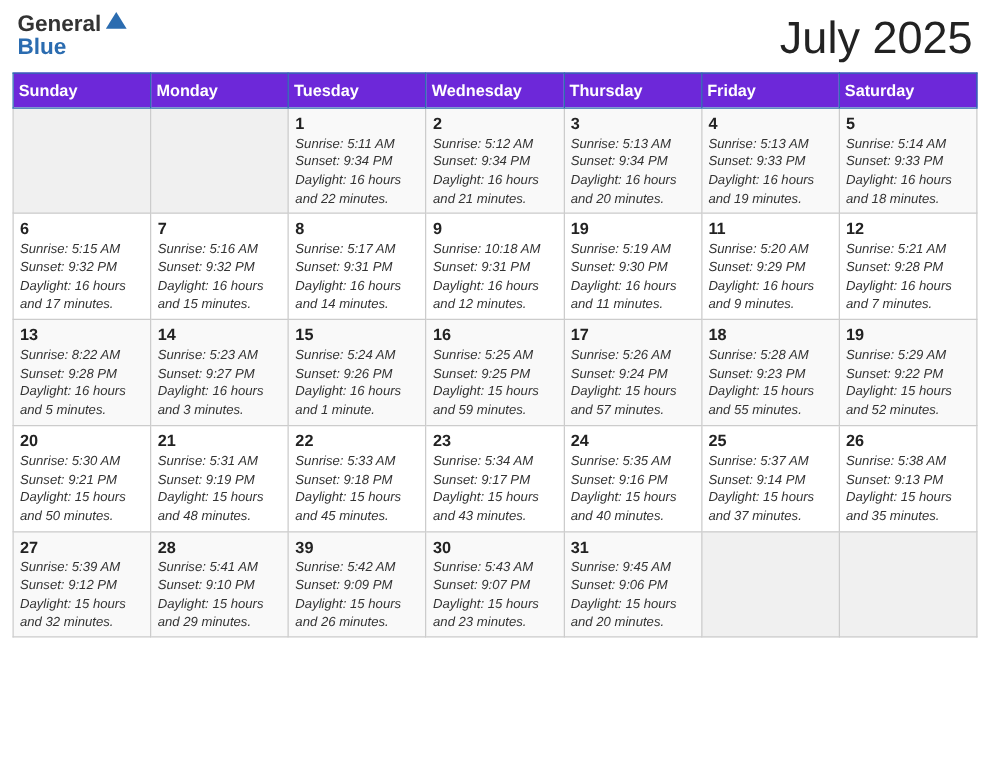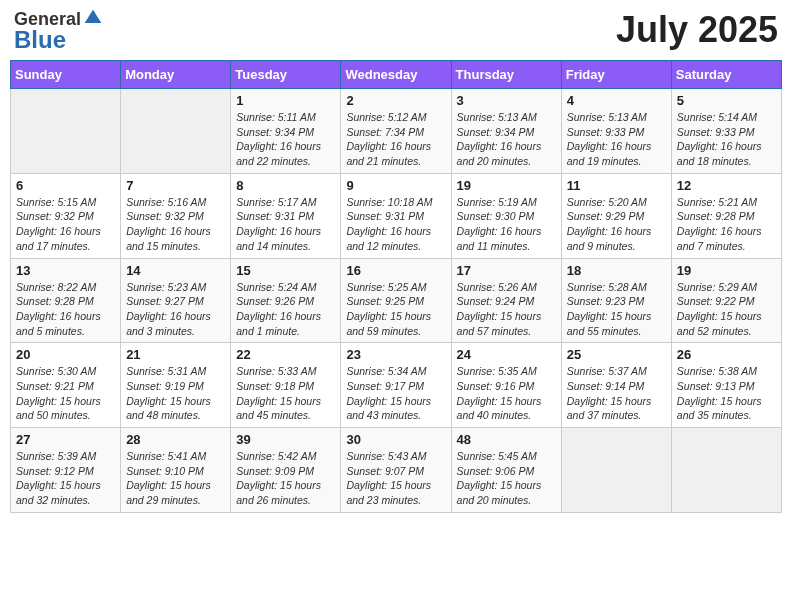--- a/index.html
+++ b/index.html
@@ -22,50 +22,50 @@
       align-items: flex-start;
       gap: 2px;
     }
     .logo-text-general {
       font-size: 18px;
       font-weight: bold;
       color: #333;
       line-height: 1;
     }
     .logo-text-blue {
-      font-size: 24px;
+      font-size: 18px;
       font-weight: bold;
       color: #2b6cb0;
       line-height: 1;
     }
     .logo-icon {
       width: 20px;
       height: 20px;
       margin-top: -2px;
     }
     .title-block {
       text-align: right;
     }
     .month-title {
       font-size: 36px;
-      font-weight: bold;
+      font-weight: normal;
       color: #222;
       line-height: 1.1;
     }
     .location {
       font-size: 16px;
       color: #444;
     }
     .calendar {
       width: 100%;
       border-collapse: collapse;
       border: 1px solid #ccc;
     }
     .calendar th {
-      background: #8b5cf6;
+      background: #6d28d9;
       color: #fff;
       font-size: 13px;
       font-weight: bold;
       padding: 6px 4px;
       text-align: left;
       border: 1px solid #2b6cb0;
     }
     .calendar td {
       vertical-align: top;
       border: 1px solid #ccc;
@@ -139,21 +139,21 @@
         <td class="empty-cell"></td>
         <td>
           <span class="day-number">1</span>
           <div class="cell-content">Sunrise: 5:11 AM
 Sunset: 9:34 PM
 Daylight: 16 hours and 22 minutes.</div>
         </td>
         <td>
           <span class="day-number">2</span>
           <div class="cell-content">Sunrise: 5:12 AM
-Sunset: 7:34 PM
+Sunset: 9:34 PM
 Daylight: 16 hours and 21 minutes.</div>
         </td>
         <td>
           <span class="day-number">3</span>
           <div class="cell-content">Sunrise: 5:13 AM
 Sunset: 9:34 PM
 Daylight: 16 hours and 20 minutes.</div>
         </td>
         <td>
           <span class="day-number">4</span>
@@ -319,22 +319,22 @@
 Sunset: 9:09 PM
 Daylight: 15 hours and 26 minutes.</div>
         </td>
         <td>
           <span class="day-number">30</span>
           <div class="cell-content">Sunrise: 5:43 AM
 Sunset: 9:07 PM
 Daylight: 15 hours and 23 minutes.</div>
         </td>
         <td>
-          <span class="day-number">48</span>
-          <div class="cell-content">Sunrise: 5:45 AM
+          <span class="day-number">31</span>
+          <div class="cell-content">Sunrise: 9:45 AM
 Sunset: 9:06 PM
 Daylight: 15 hours and 20 minutes.</div>
         </td>
         <td class="empty-cell"></td>
         <td class="empty-cell"></td>
       </tr>
     </tbody>
 </table>
 
 </body></html>

